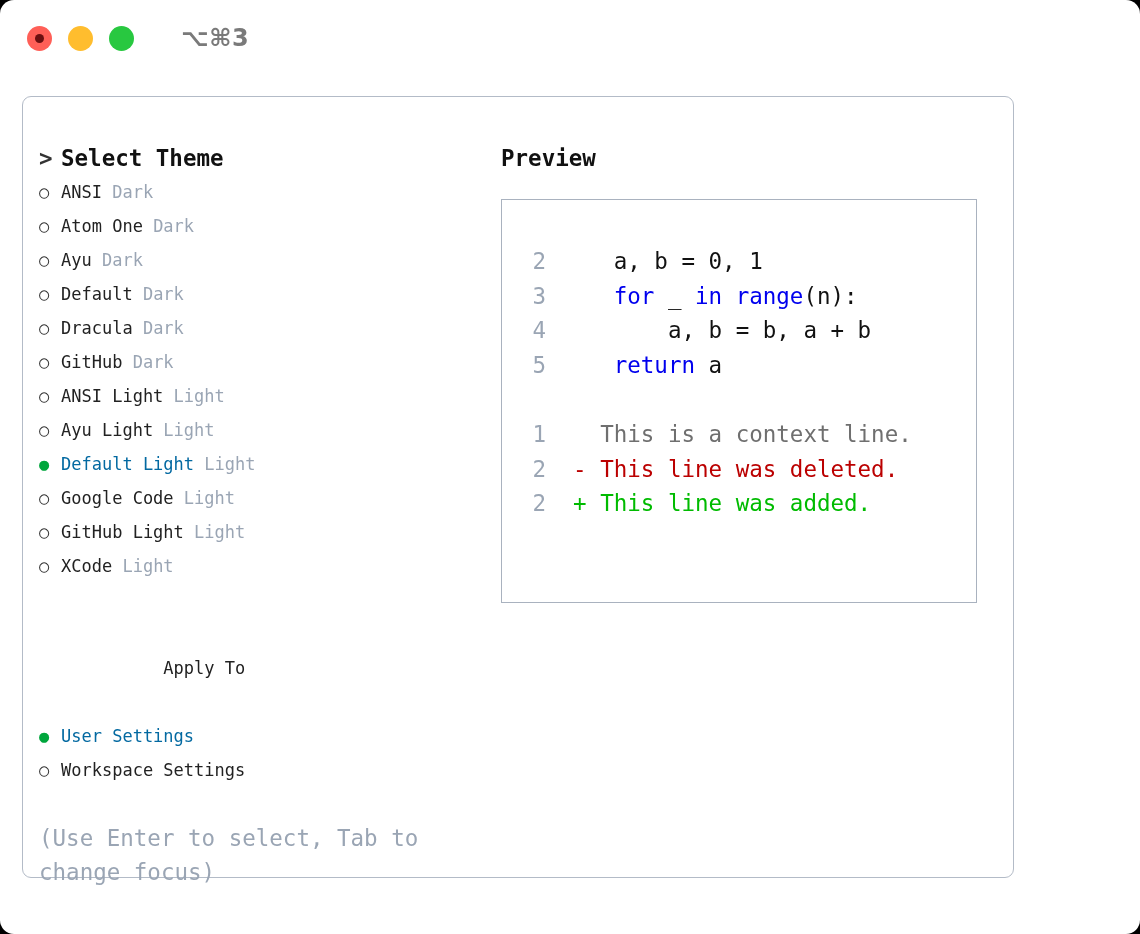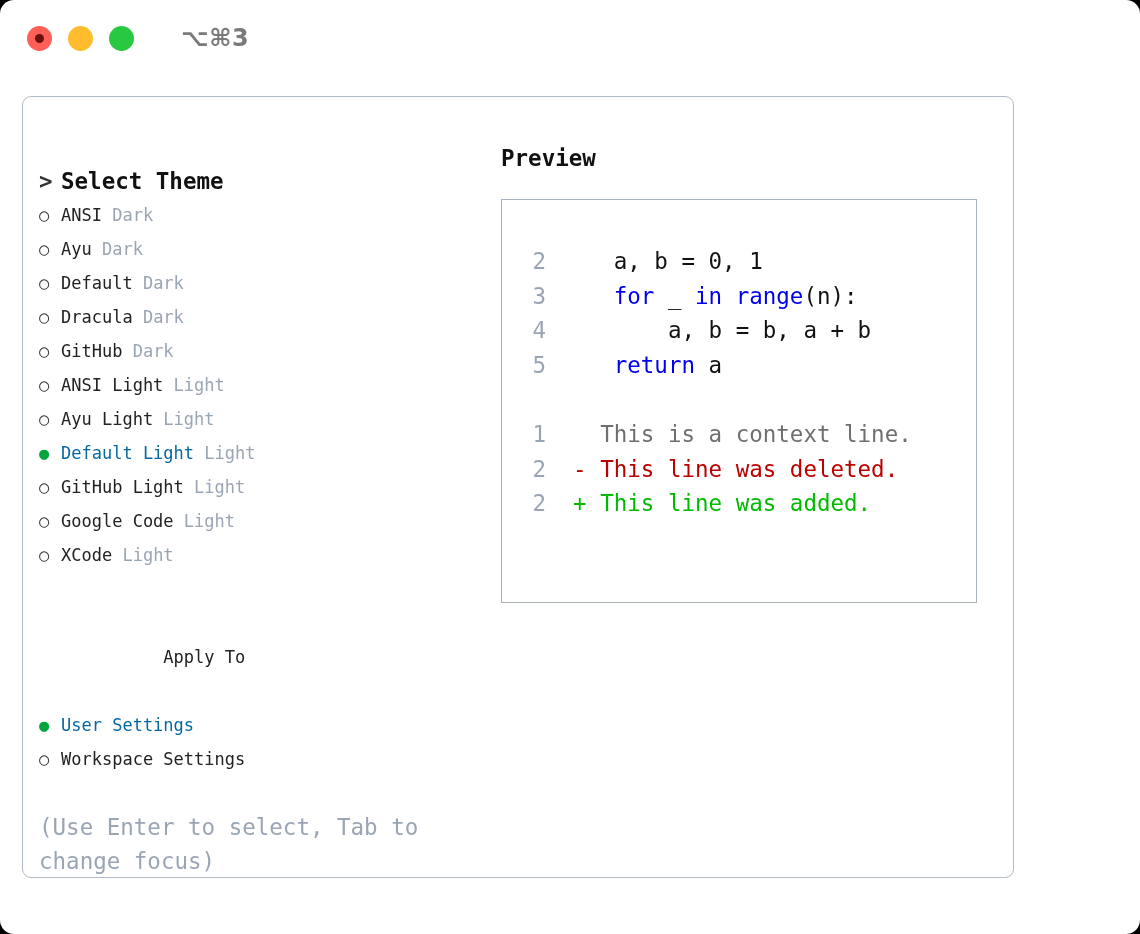--- a/index.html
+++ b/index.html
@@ -75,21 +75,20 @@
   }
 
   .columns {
     display: flex;
     padding: 44px 0 0 0;
   }
   .col-left {
     width: 462px;
     padding-left: 16px;
     box-sizing: border-box;
-    margin-top: 23px;
   }
   .col-right {
     flex: 1;
     padding-left: 16px;
     box-sizing: border-box;
   }
 
   .row {
     font-size: 17px;
     line-height: 34px;
@@ -172,29 +171,30 @@
 
   <div class="panel">
     <div class="columns">
 
       <div class="col-left">
         <div class="header-row">
           <span class="bullet">&gt;</span><span>Select Theme</span>
         </div>
         <div id="theme-list">
             <div class="row"><span class="bullet">○</span><span class="name">ANSI</span><span class="badge"> Dark</span></div>
+            <div class="row"><span class="bullet">○</span><span class="name">Atom One</span><span class="badge"> Dark</span></div>
             <div class="row"><span class="bullet">○</span><span class="name">Ayu</span><span class="badge"> Dark</span></div>
             <div class="row"><span class="bullet">○</span><span class="name">Default</span><span class="badge"> Dark</span></div>
             <div class="row"><span class="bullet">○</span><span class="name">Dracula</span><span class="badge"> Dark</span></div>
             <div class="row"><span class="bullet">○</span><span class="name">GitHub</span><span class="badge"> Dark</span></div>
             <div class="row"><span class="bullet">○</span><span class="name">ANSI Light</span><span class="badge"> Light</span></div>
             <div class="row"><span class="bullet">○</span><span class="name">Ayu Light</span><span class="badge"> Light</span></div>
             <div class="row"><span class="bullet sel">●</span><span class="name sel">Default Light</span><span class="badge"> Light</span></div>
+            <div class="row"><span class="bullet">○</span><span class="name">Google Code</span><span class="badge"> Light</span></div>
             <div class="row"><span class="bullet">○</span><span class="name">GitHub Light</span><span class="badge"> Light</span></div>
-            <div class="row"><span class="bullet">○</span><span class="name">Google Code</span><span class="badge"> Light</span></div>
             <div class="row"><span class="bullet">○</span><span class="name">XCode</span><span class="badge"> Light</span></div>
           </div>
 
         <div class="section-gap"></div>
 
         <div class="row">
           <span class="spacer-22"></span><span>Apply To</span>
         </div>
         <div id="apply-list">
             <div class="row"><span class="bullet sel">●</span><span class="name sel">User Settings</span></div>

